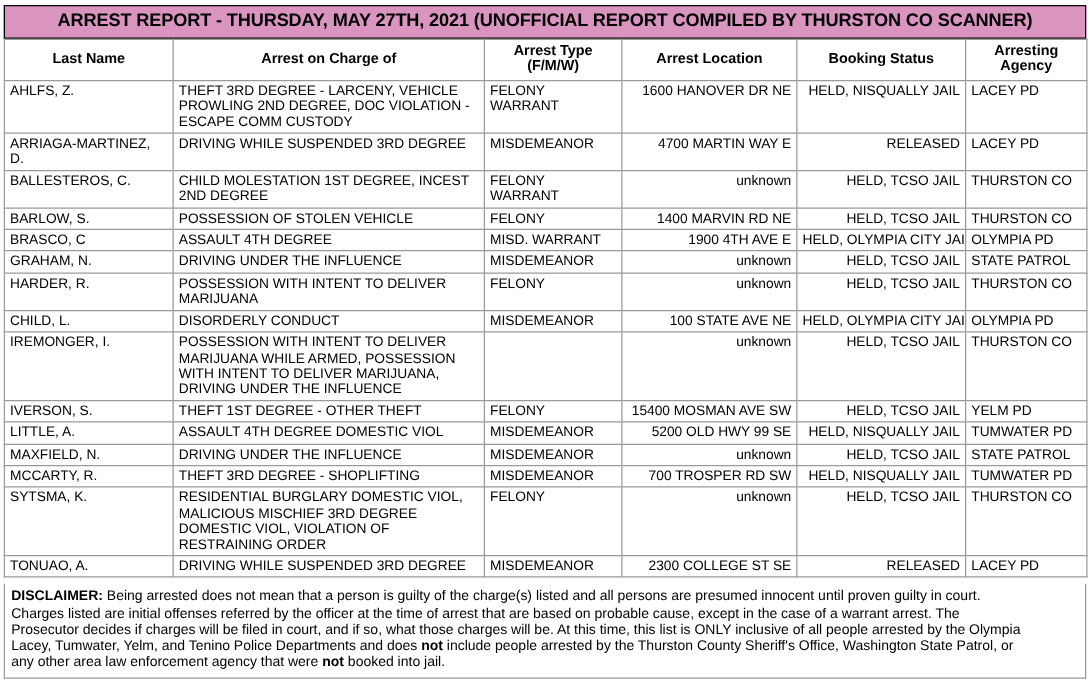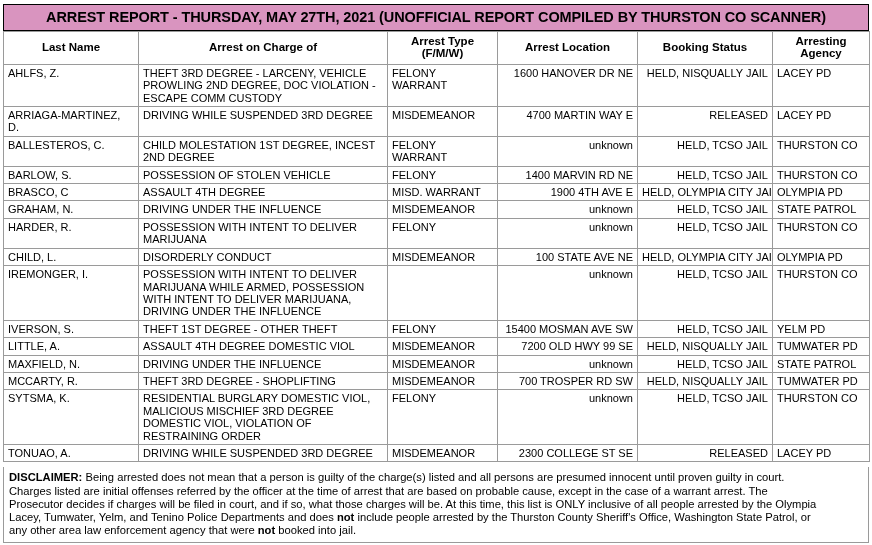--- a/index.html
+++ b/index.html
@@ -190,21 +190,21 @@
         <td class="charge">THEFT 1ST DEGREE - OTHER THEFT</td>
         <td class="type">FELONY</td>
         <td class="loc">15400 MOSMAN AVE SW</td>
         <td class="book">HELD, TCSO JAIL</td>
         <td class="agency">YELM PD</td>
       </tr>
       <tr>
         <td class="last">LITTLE, A.</td>
         <td class="charge">ASSAULT 4TH DEGREE DOMESTIC VIOL</td>
         <td class="type">MISDEMEANOR</td>
-        <td class="loc">7200 OLD HWY 99 SE</td>
+        <td class="loc">5200 OLD HWY 99 SE</td>
         <td class="book">HELD, NISQUALLY JAIL</td>
         <td class="agency">TUMWATER PD</td>
       </tr>
       <tr>
         <td class="last">MAXFIELD, N.</td>
         <td class="charge">DRIVING UNDER THE INFLUENCE</td>
         <td class="type">MISDEMEANOR</td>
         <td class="loc">unknown</td>
         <td class="book">HELD, TCSO JAIL</td>
         <td class="agency">STATE PATROL</td>

